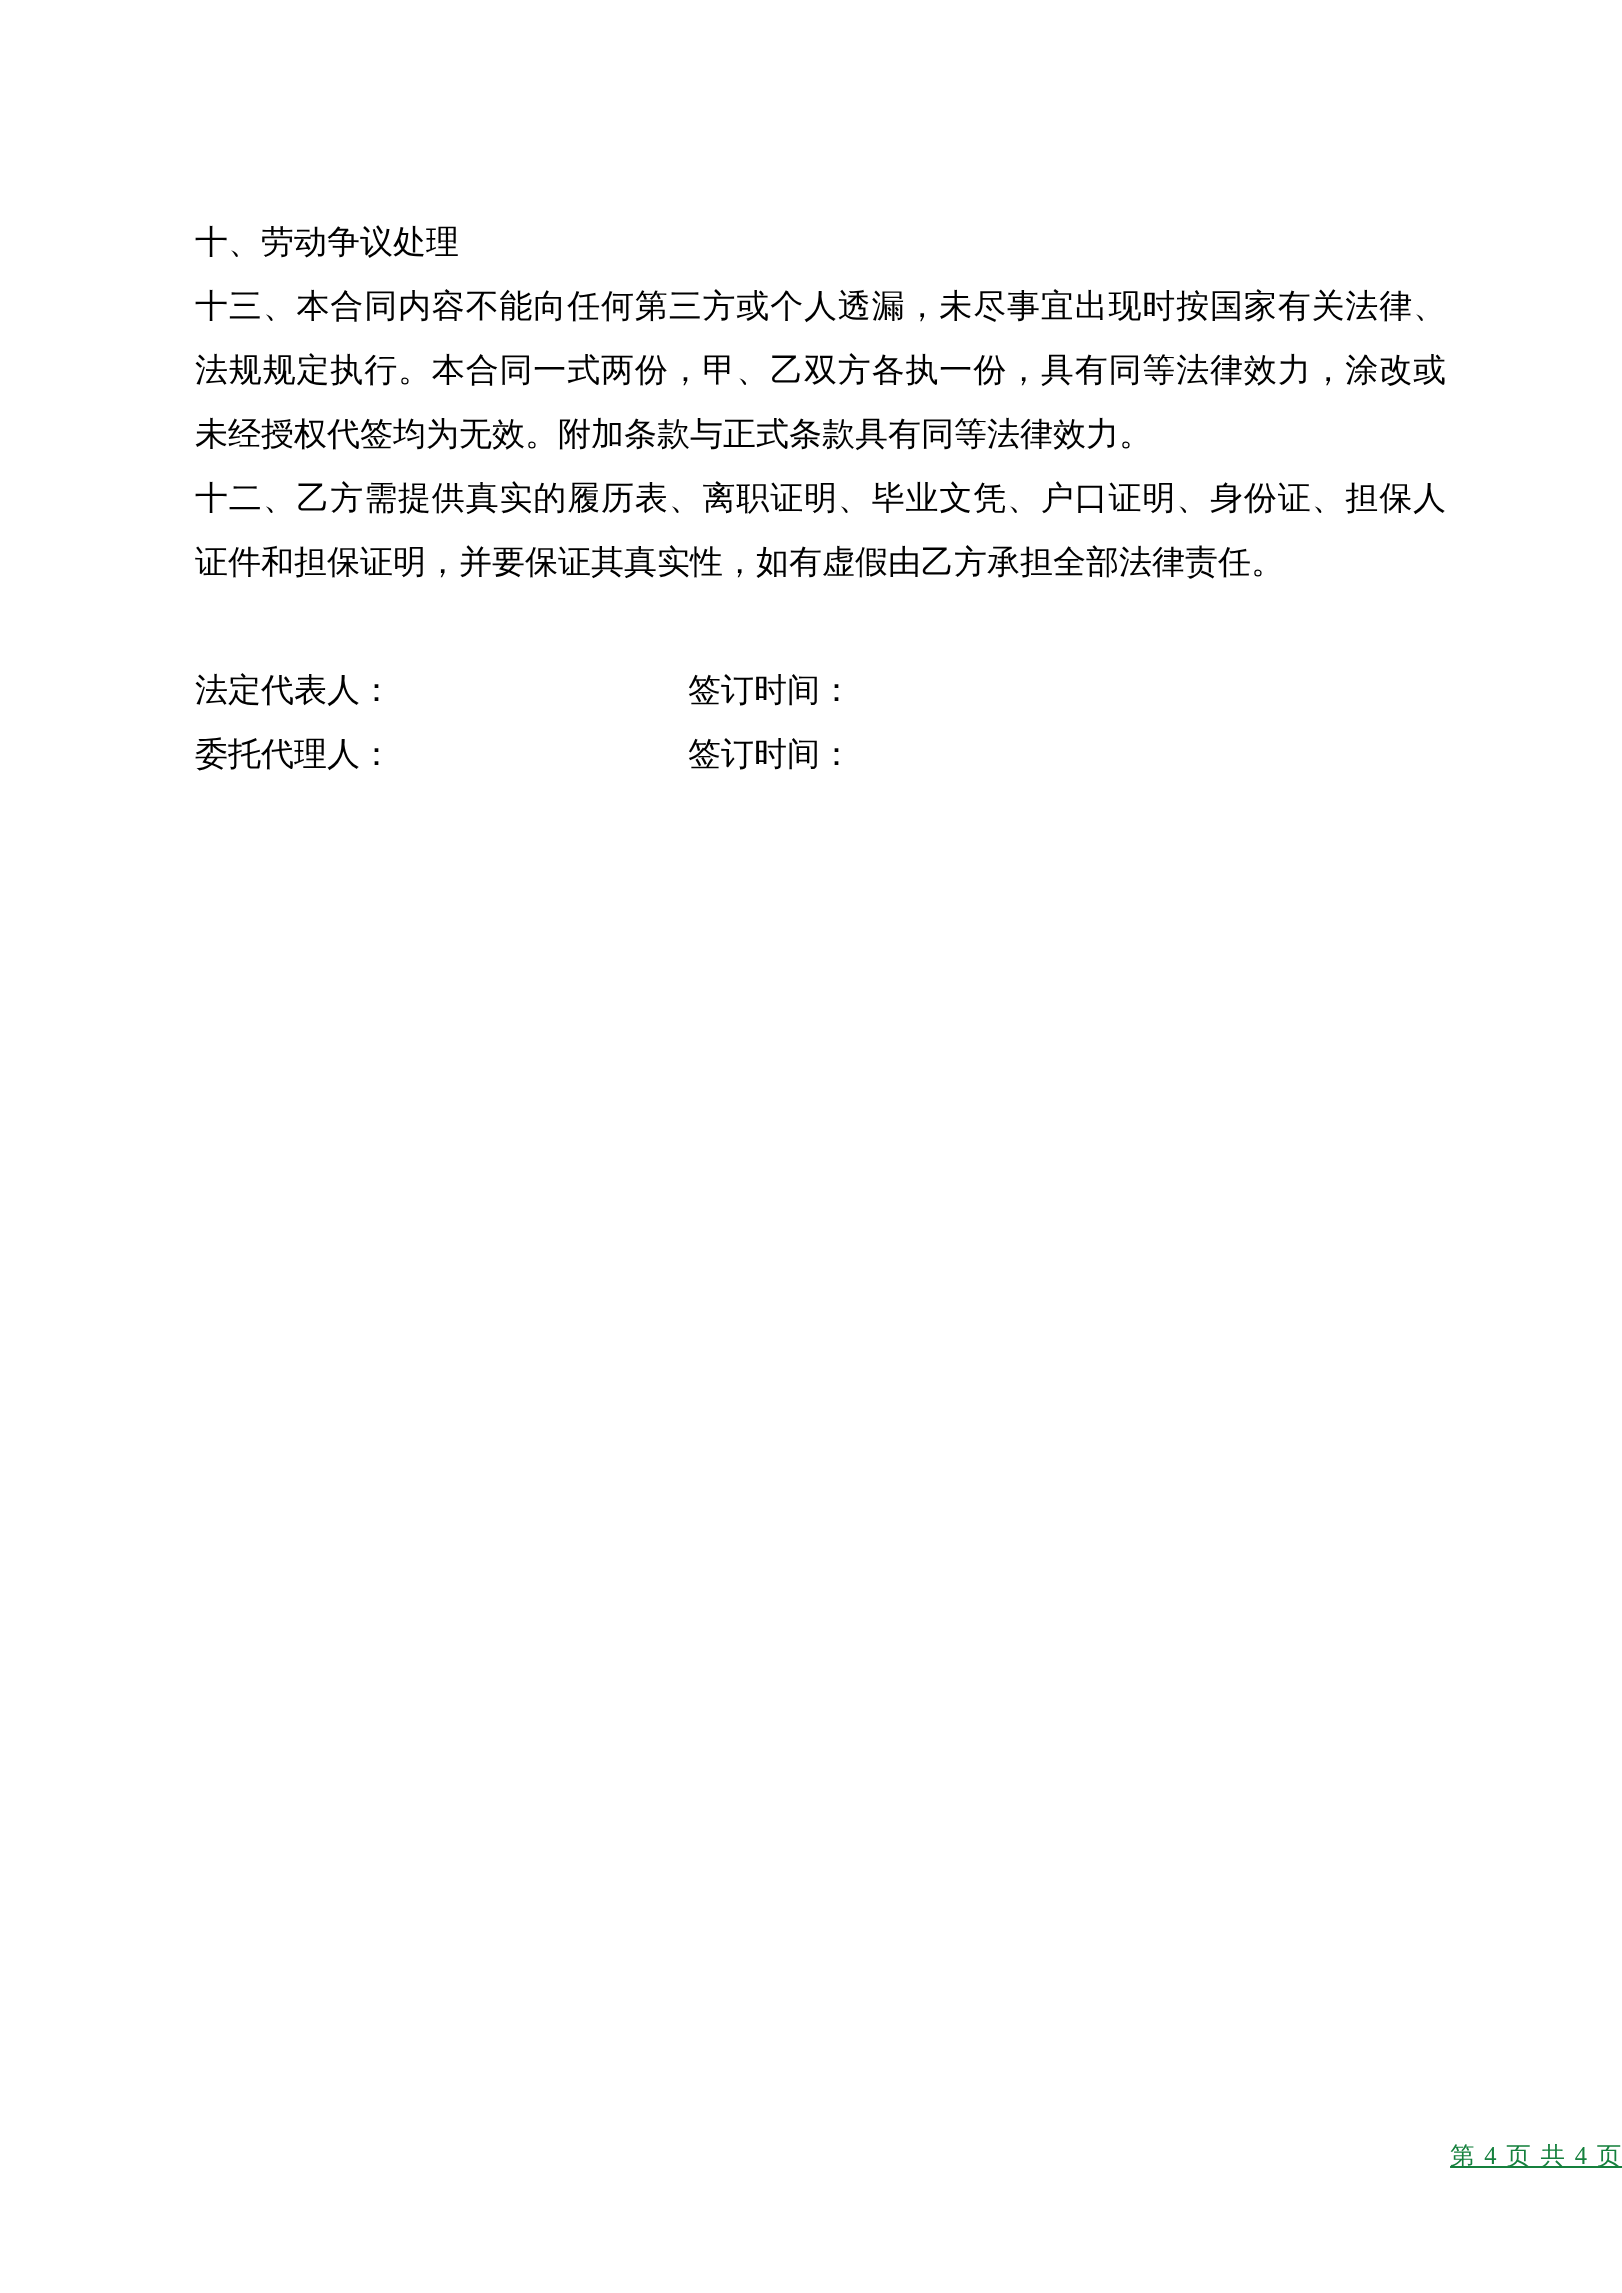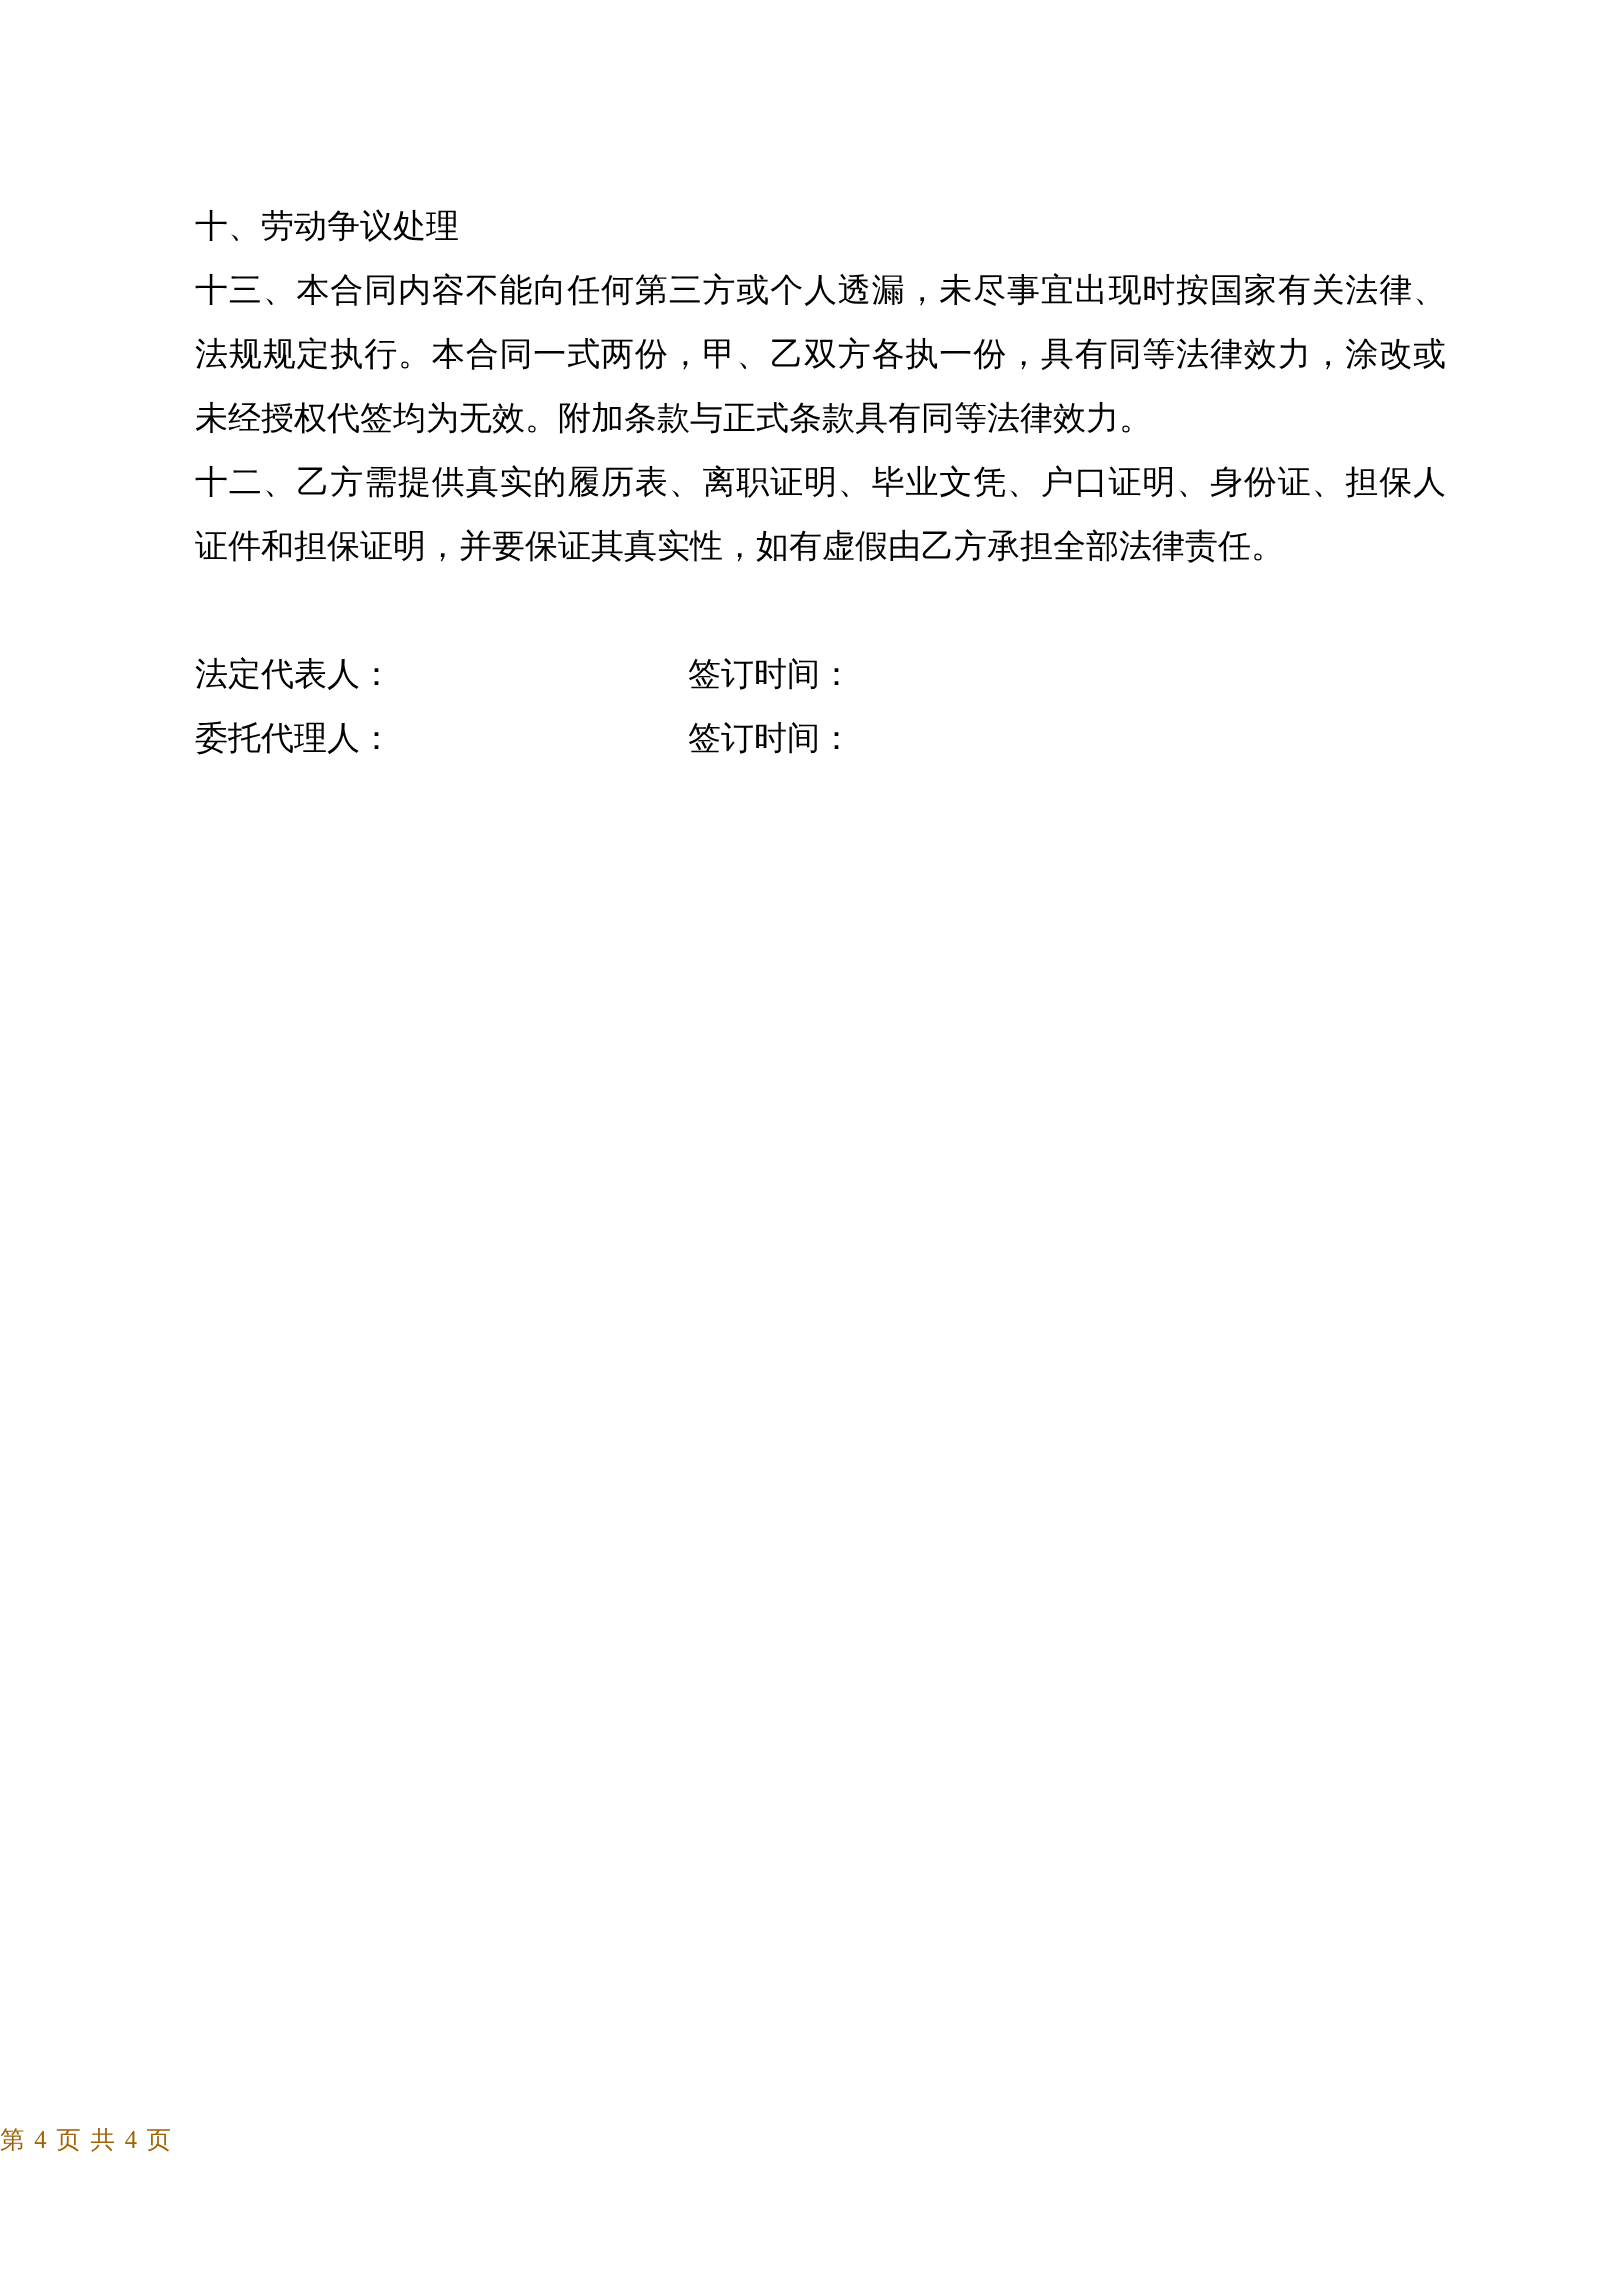--- a/index.html
+++ b/index.html
@@ -12,20 +12,21 @@
     background: #ffffff;
     position: relative;
     overflow: hidden;
     font-family: "Liberation Serif", "DejaVu Serif", serif;
     color: #000000;
   }
   .page {
     position: absolute;
     inset: 0;
     background: #ffffff;
+    margin-top: 16px;
   }
   .content {
     position: absolute;
     left: 195px;
     top: 194px;
     width: 1251px;
   }
   .para {
     margin: 0;
     font-size: 33px;
@@ -54,25 +55,26 @@
     position: absolute;
     top: 0;
   }
   .sig-right.pos-party { left: 571px; }
   .sig-right.pos-time  { left: 493px; }
   .footer {
     position: absolute;
     top: 2123px;
     left: 0;
     width: 100%;
-    text-align: left;
+    text-align: right;
     font-size: 24.5px;
     line-height: 33px;
     letter-spacing: 1.8px;
-    color: #a16207;
+    color: #15803d;
+    text-decoration: underline;
   }
 </style>
 </head>
 <body>
 
 <div class="page">
 
   <div class="content">
 
     <p class="para heading">十、劳动争议处理</p>

